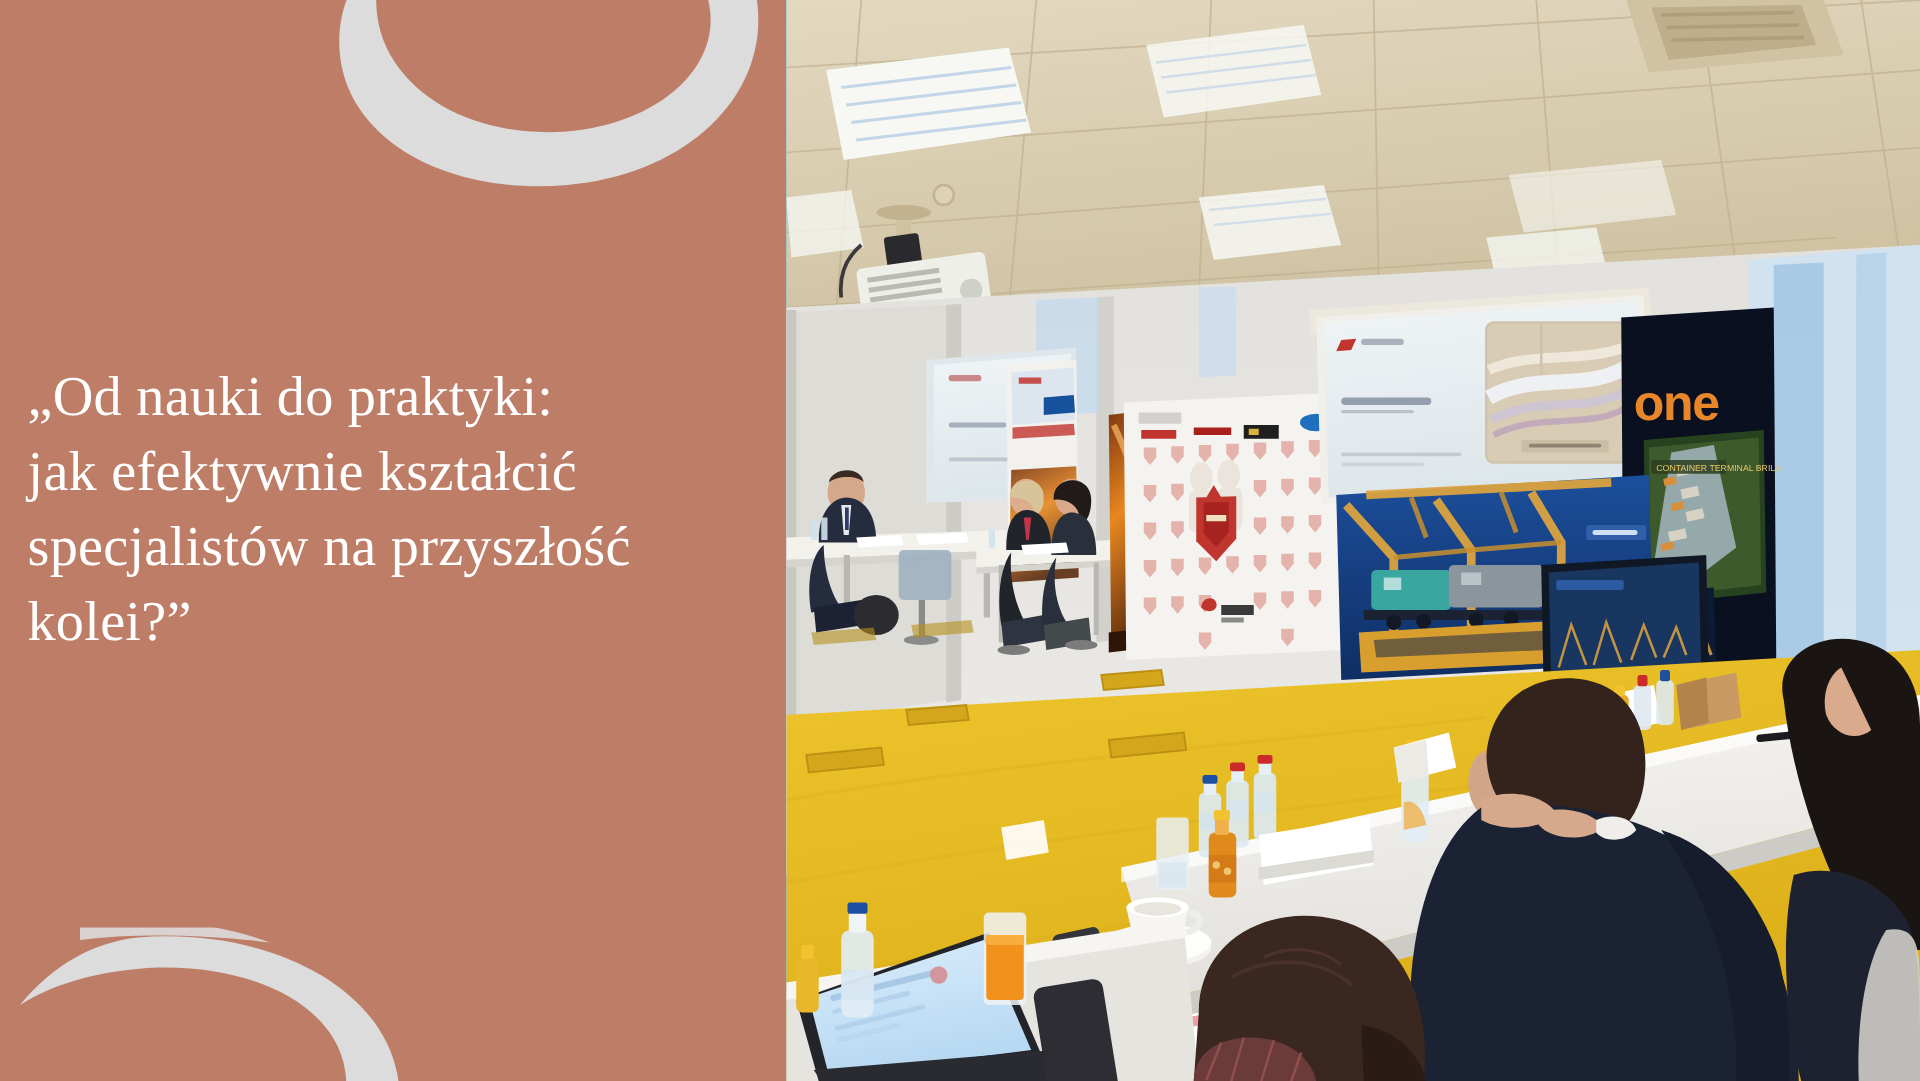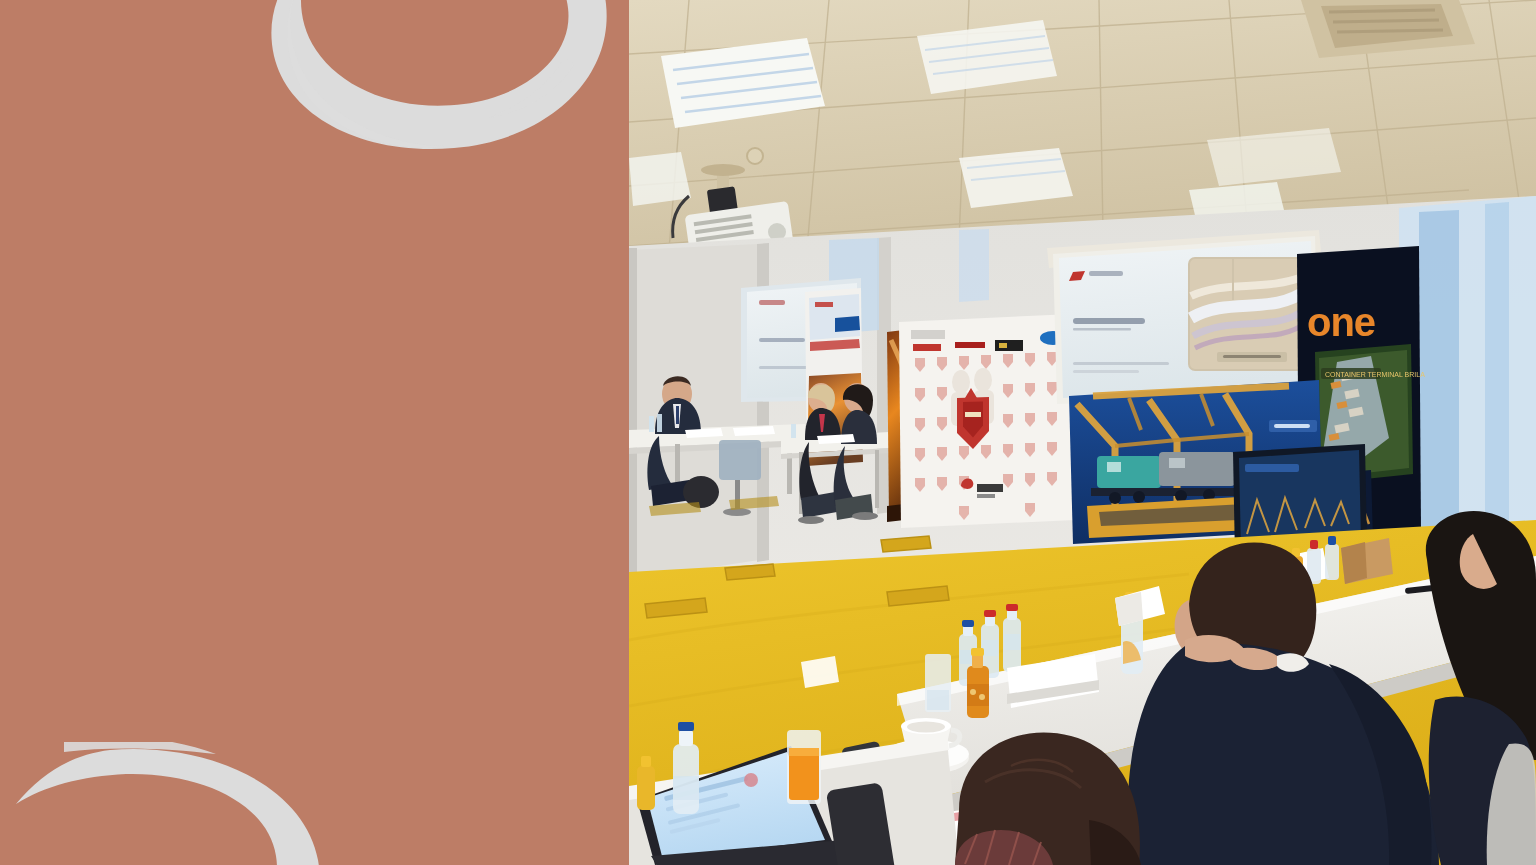--- a/index.html
+++ b/index.html
@@ -95,20 +95,26 @@
     <svg class="brush-bottom" viewBox="0 0 430 290" xmlns="http://www.w3.org/2000/svg">
       <path d="M206 8 C 306 0 400 44 414 118 C 428 196 356 264 252 276
                C 140 288 42 244 22 176 C 6 120 40 68 86 42
                C 60 82 60 130 92 166 C 130 208 206 228 272 216
                C 338 204 380 162 372 114 C 364 62 298 30 222 32
                C 178 34 140 44 112 62 C 140 28 172 12 206 8 Z" fill="#dcdcdc"></path>
       <path d="M368 150 C 380 192 364 236 326 262 C 360 226 372 188 362 148 Z" fill="#dcdcdc" opacity="0.92"></path>
       <path d="M160 -4 C 210 -10 270 -4 312 12 C 264 6 206 4 160 10 Z" fill="#dcdcdc" opacity="0.9"></path>
     </svg>
 
+    <div class="title-block">
+      <h1 class="title-text">„Od nauki do praktyki:
+jak efektywnie kształcić
+specjalistów na przyszłość
+kolei?”</h1>
+    </div>
   </div>
 
   <div class="photo">
     <svg width="907" height="865" viewBox="0 0 907 865" xmlns="http://www.w3.org/2000/svg">
       <defs>
         <linearGradient id="ceilGrad" x1="0" y1="0" x2="0.3" y2="1">
           <stop offset="0" stop-color="#e3d9c0"></stop>
           <stop offset="1" stop-color="#cdbf9f"></stop>
         </linearGradient>
         <linearGradient id="wallGrad" x1="0" y1="0" x2="0" y2="1">

